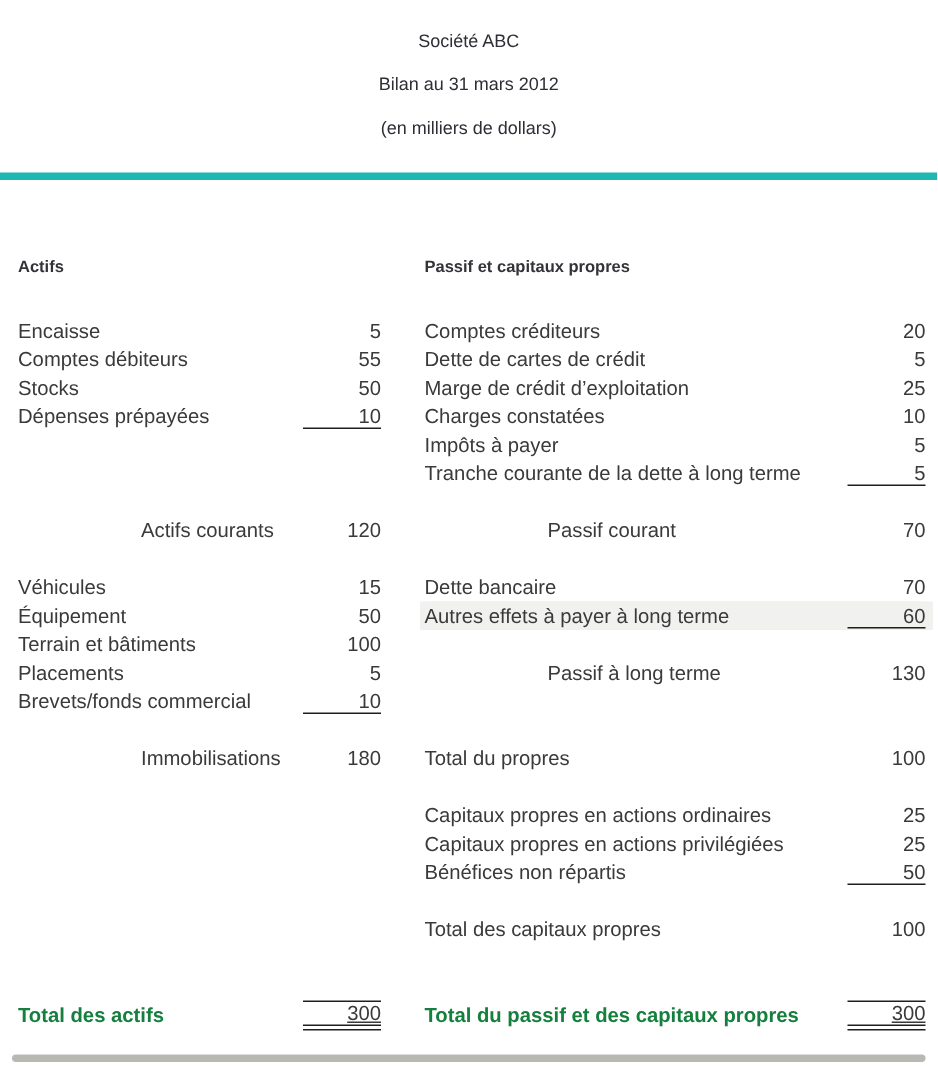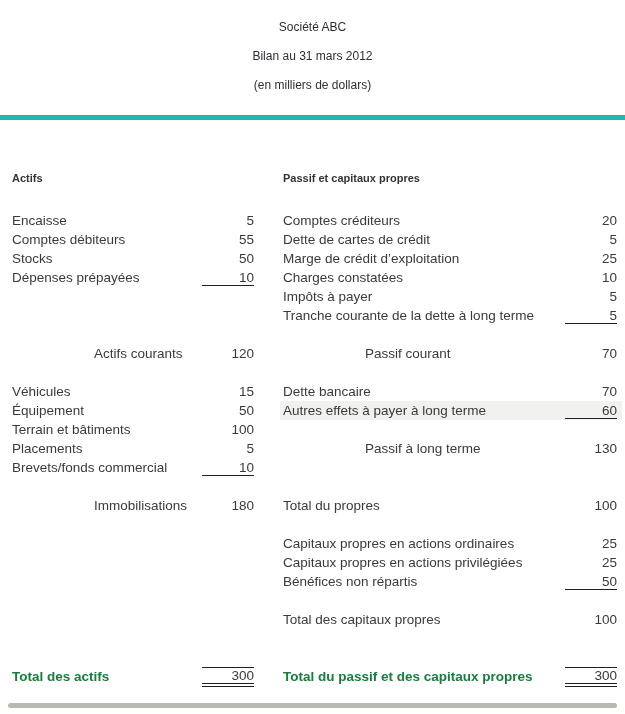--- a/index.html
+++ b/index.html
@@ -51,20 +51,21 @@
     width: 52px;
     flex: 0 0 52px;
     text-align: right;
   }
   .row.u .value { border-bottom: 1px solid #1f1f1f; }
   .row.total .label { font-weight: 700; color: #15803d; }
   .row.total .value {
     border-top: 1px solid #1f1f1f;
     border-bottom: 4px double #1f1f1f;
     padding-bottom: 0;
+    text-decoration: underline;
   }
   .row.highlight {
     background: var(--hl, #f1f1ef);
     box-shadow: -3px 0 0 var(--hl, #f1f1ef), 5px 0 0 var(--hl, #f1f1ef);
     gap: 33px;
   }
   .spacer-block { width: 100%; }
   .scrollbar {
     position: absolute;
     left: 8px;

